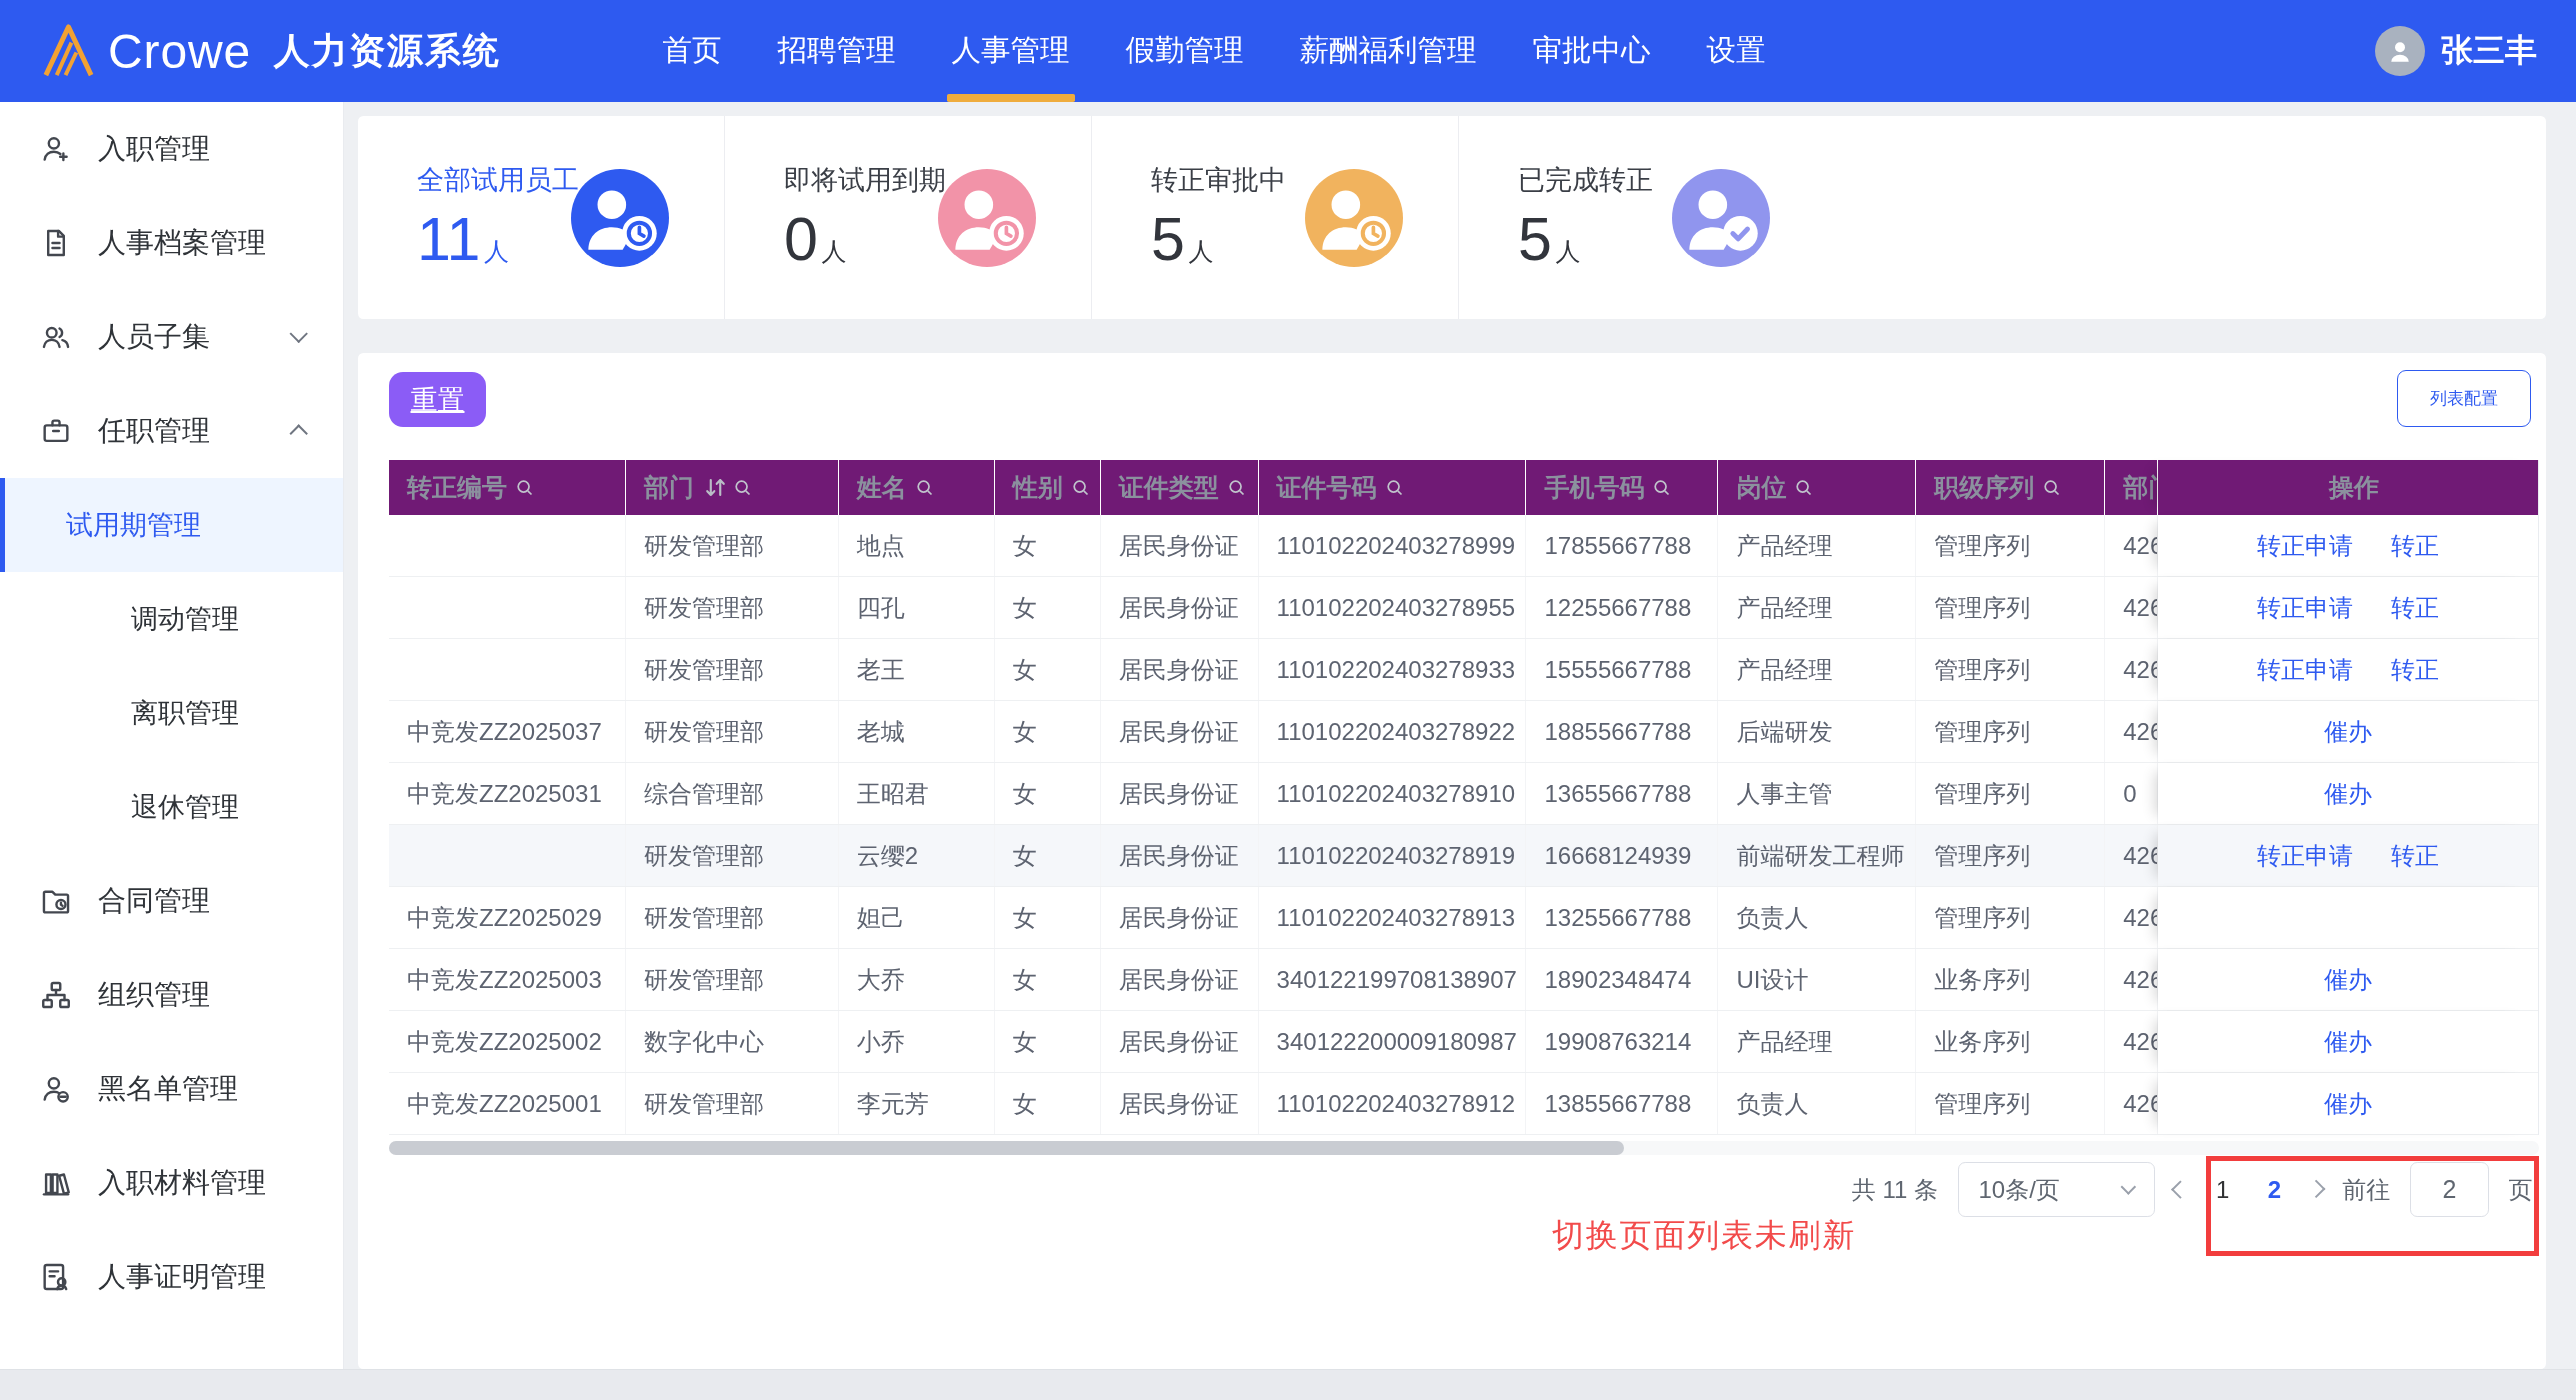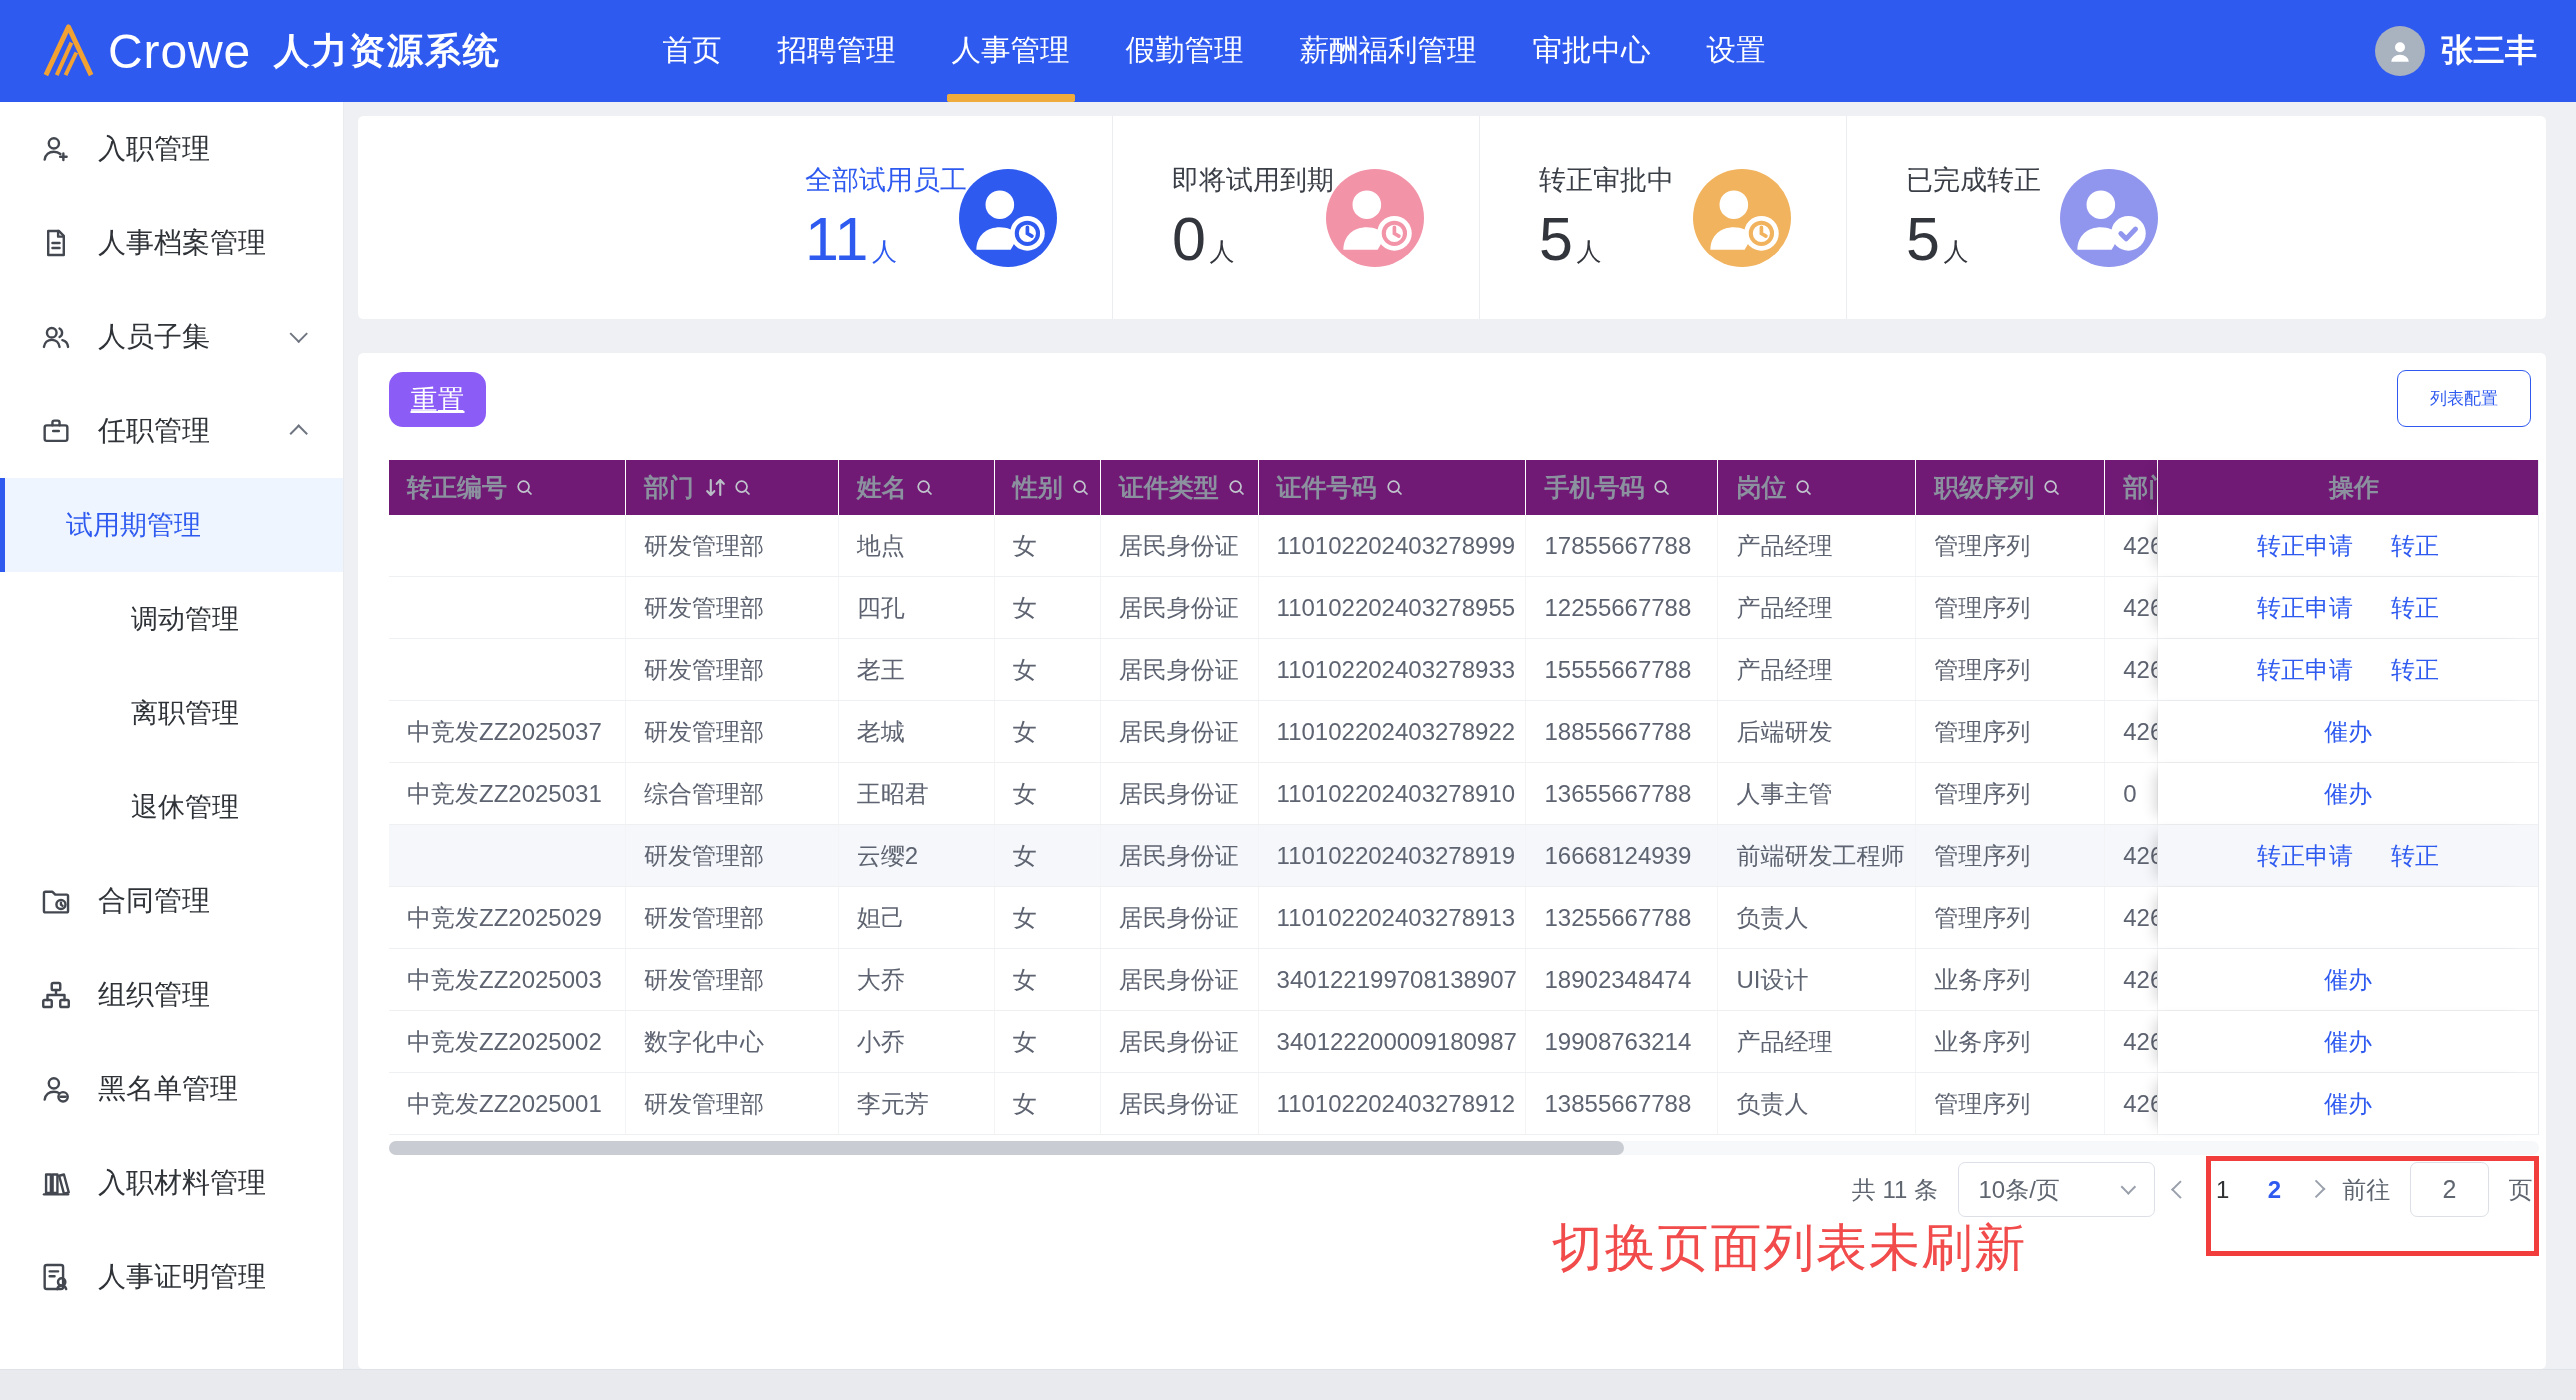--- a/index.html
+++ b/index.html
@@ -36,21 +36,21 @@
   .side-item .s-icon svg { width:34px; height:34px; display:block; }
   .side-item.sub { padding-left:131px; font-size:27px; }
   .side-item.sub.active { background:#eef5ff; color:#2e5af0; border-left:5.4px solid #2e5af0;
     padding-left:61px; }
   .chev { width:13.4px; height:13.4px; border-right:2.7px solid #6f7580; border-bottom:2.7px solid #6f7580;
     flex:none; margin-left:auto; margin-right:38px; }
   .chev.down { transform:rotate(45deg) translate(-1.8px,-1.8px); }
   .chev.up { transform:rotate(-135deg) translate(-1.8px,-1.8px); }
   
   .stats-card { position:absolute; left:358px; top:116px; width:2188px; height:203px;
-    background:#fff; border-radius:5.4px; display:flex; align-items:stretch;justify-content:center; }
+    background:#fff; border-radius:5.4px; display:flex; align-items:stretch; }
   .stat { display:flex; align-items:center; padding-left:59px; }
   .stat:nth-child(1),.stat:nth-child(2),.stat:nth-child(3) { width:367px; border-right:0.9px solid #ecedf1; }
   .stat-info { width:154px; }
   .stat-label { font-size:27px; color:#3a3e46; white-space:nowrap; }
   .stat.first .stat-label, .stat.first .stat-num, .stat.first .stat-unit { color:#2e5af0; }
   .stat-num { font-size:61px; font-weight:500; color:#32353c; margin-top:7.2px; line-height:1.1; }
   .stat-unit { font-size:25px; font-weight:400; margin-left:3.6px; color:#32353c; }
   .stat-icon { width:98px; height:98px; flex:none; }
   .stat-icon svg { width:98px; height:98px; display:block; }
   
@@ -93,21 +93,21 @@
   .psel .chev { margin:0 0 0 auto; width:10.7px; height:10.7px; border-color:#9aa0ab; }
   .parrow { width:12.5px; height:12.5px; border-left:2.7px solid #9aa0ab; border-bottom:2.7px solid #9aa0ab;
     cursor:pointer; }
   .parrow.prev { transform:rotate(45deg); }
   .parrow.next { transform:rotate(-135deg); }
   .pnum { min-width:32px; text-align:center; color:#303133; cursor:pointer; }
   .pnum.active { color:#2e5af0; font-weight:700; }
   .goto-input { width:79px; height:55px; border:0.9px solid #dcdfe6; border-radius:7.2px;
     text-align:center; font-size:25px; color:#5f6670; font-family:inherit; }
   
-  .red-note { position:absolute; left:1194px; top:861px; font-size:51px; color:#f24b4b;
+  .red-note { position:absolute; left:1194px; top:861px; font-size:32px; color:#f24b4b;
     letter-spacing:1.8px; white-space:nowrap; }
   .red-box { position:absolute; left:2206px; top:1156px; width:333px; height:100px;
     border:5.4px solid #f23d3d; z-index:9; pointer-events:none; }
   .bottom-strip { position:absolute; left:0; top:1369px; width:2576px; height:31px;
     background:#e8eaee; border-top:0.9px solid #dfe2e6; }
 </style>
 </head>
 <body>
 
 <header class="navbar">

